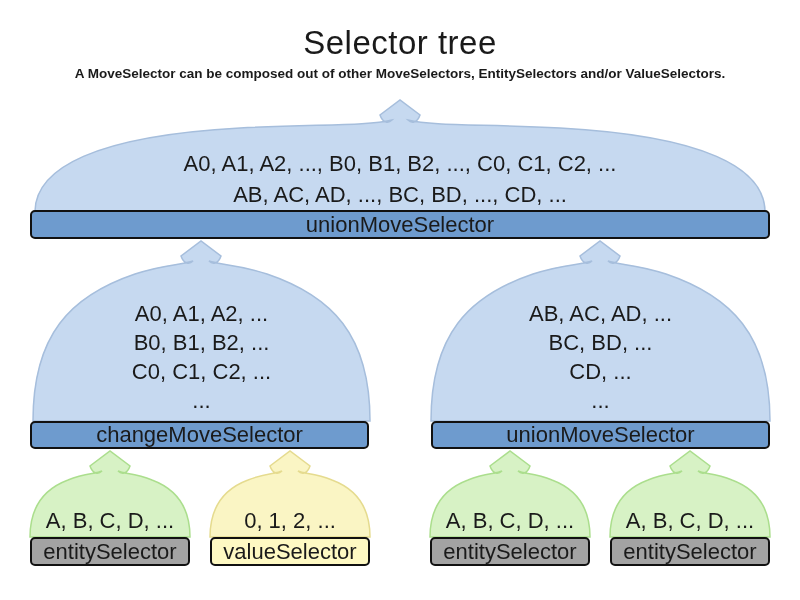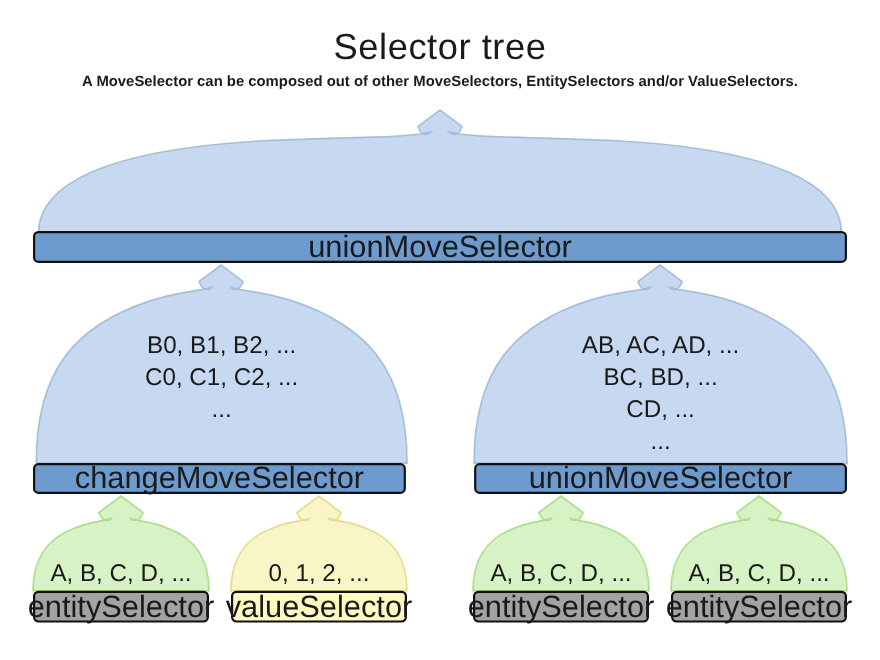--- a/index.html
+++ b/index.html
@@ -16,21 +16,21 @@
     left:0;top:66px;width:800px;text-align:center;
     font-size:13.5px;font-weight:700;
   }
   #shape-layer{left:0;top:0;width:800px;height:600px;}
   .funnel-blue{fill:#C6D9F0;stroke:#A6BEDC;stroke-width:1.5;}
   .funnel-green{fill:#D7F2C5;stroke:#ABDE8D;stroke-width:1.5;}
   .funnel-yellow{fill:#FAF5C4;stroke:#E5DB8F;stroke-width:1.5;}
   .bar{
     display:flex;align-items:center;justify-content:center;
     border:2px solid #111;border-radius:5px;box-sizing:border-box;
-    font-size:28px;white-space:nowrap;
+    font-size:22px;white-space:nowrap;
   }
   .bar-blue{background:#6E9BCE;}
   .bar-green{background:#a3a3a3;}
   .bar-yellow{background:#fef9c3;}
   .funnel-text{
     text-align:center;font-size:22px;line-height:29px;white-space:nowrap;
   }
   #union-text{left:30px;top:148px;width:740px;line-height:31px;}
   #change-text{left:33px;top:299px;width:337px;}
   #swap-text{left:431px;top:299px;width:339px;}
@@ -62,22 +62,27 @@
     <path class="funnel-blue" d="M 33,421 C 33,335 70,296 135,274 C 165,264 182,265 193,261 C 190,264 184,265 181,256 L 201,241 L 221,256 C 218,265 212,264 209,261 C 220,265 237,264 267,274 C 332,296 370,335 370,421 Z"></path>
 
     <path class="funnel-blue" d="M 431,421 C 431,335 468,296 533,274 C 563,264 581,265 592,261 C 589,264 583,265 580,256 L 600,241 L 620,256 C 617,265 611,264 608,261 C 619,265 636,264 666,274 C 731,296 770,335 770,421 Z"></path>
 
     <path class="funnel-green" d="M 30,537 C 30,506 44,489 68,480 C 85,473 96,474 102,471 C 99,474 93,475 90,466 L 110,451 L 130,466 C 127,475 121,474 118,471 C 124,474 135,473 152,480 C 176,489 190,506 190,537 Z"></path>
     <path class="funnel-yellow" d="M 210,537 C 210,506 224,489 248,480 C 265,473 276,474 282,471 C 279,474 273,475 270,466 L 290,451 L 310,466 C 307,475 301,474 298,471 C 304,474 315,473 332,480 C 356,489 370,506 370,537 Z"></path>
     <path class="funnel-green" d="M 430,537 C 430,506 444,489 468,480 C 485,473 496,474 502,471 C 499,474 493,475 490,466 L 510,451 L 530,466 C 527,475 521,474 518,471 C 524,474 535,473 552,480 C 576,489 590,506 590,537 Z"></path>
     <path class="funnel-green" d="M 610,537 C 610,506 624,489 648,480 C 665,473 676,474 682,471 C 679,474 673,475 670,466 L 690,451 L 710,466 C 707,475 701,474 698,471 C 704,474 715,473 732,480 C 756,489 770,506 770,537 Z"></path>
   </svg>
 
+  <div id="union-text" class="abs funnel-text">
+    <div>A0, A1, A2, ..., B0, B1, B2, ..., C0, C1, C2, ...</div>
+    <div>AB, AC, AD, ..., BC, BD, ..., CD, ...</div>
+  </div>
 
   <div id="change-text" class="abs funnel-text">
+    <div>A0, A1, A2, ...</div>
     <div>B0, B1, B2, ...</div>
     <div>C0, C1, C2, ...</div>
     <div>...</div>
   </div>
 
   <div id="swap-text" class="abs funnel-text">
     <div>AB, AC, AD, ...</div>
     <div>BC, BD, ...</div>
     <div>CD, ...</div>
     <div>...</div>

